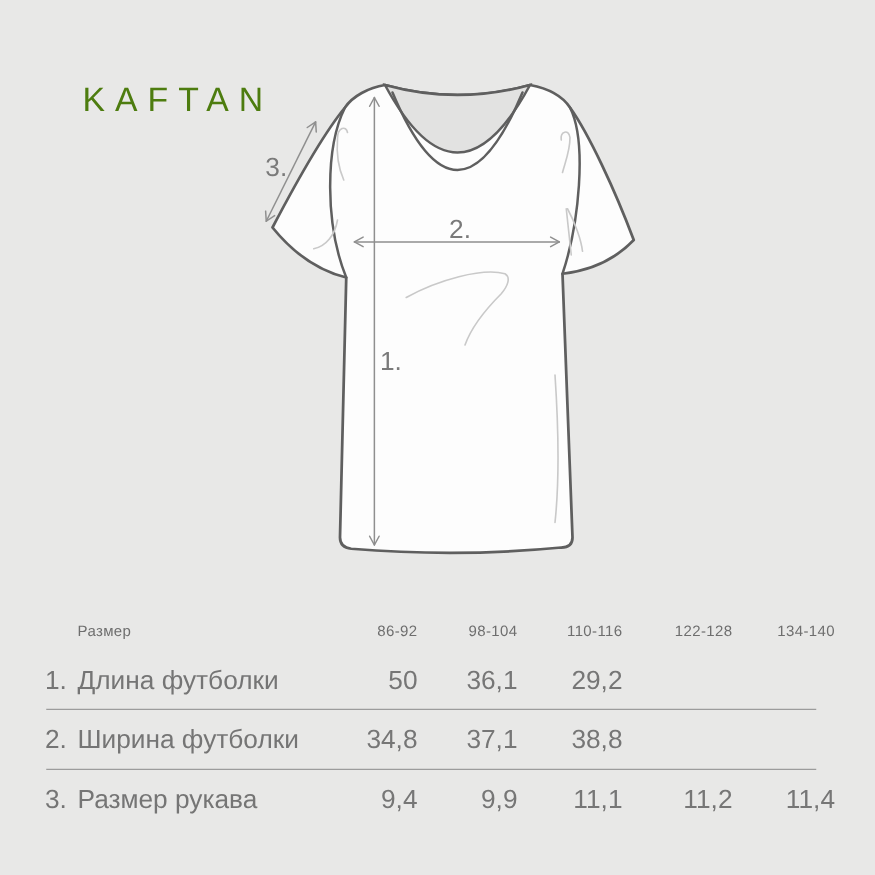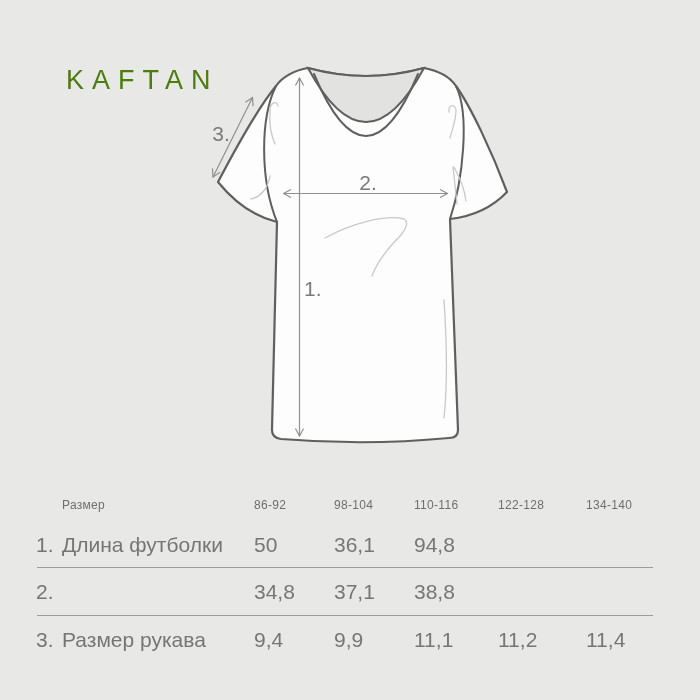--- a/index.html
+++ b/index.html
@@ -22,21 +22,21 @@
   .mlabel       { font-family:"Liberation Sans", sans-serif; font-size:21px; fill:#7a7a7a; }
   .size-table { position:absolute; left:36px; top:488px; width:632px; color:#757575; }
   .trow {
     display:grid; grid-template-columns:218px 80px 80px 84px 88px 82px;
     align-items:center; position:relative;
   }
   .trow-header { height:34px; }
   .trow-header .cell { font-weight:normal; color:#6e6e6e; font-size:12px; letter-spacing:0.3px; }
   .trow-r0 { height:46px; }
   .trow-r1, .trow-r2 { height:48px; }
-  .cell-val { text-align:left; font-size:21px; color:#767676; }
+  .cell-val { text-align:right; font-size:21px; color:#767676; }
   .cell-label { display:flex; align-items:baseline; font-size:21px; color:#757575; }
   .cell-label .row-num { width:26px; flex:none; }
   .header-label { padding-left:26px; text-align:left; }
   .divider { position:absolute; left:1px; bottom:0; width:616px; height:1px; background:#9c9c9c; }
 </style>
 </head>
 <body>
 
 <div class="canvas">
 
@@ -109,27 +109,28 @@
       <div class="cell cell-val">134-140</div>
     </div>
 
     <div class="trow trow-r0">
       <div class="cell-label">
         <span class="row-num">1.</span>
         <span>Длина футболки</span>
       </div>
       <div class="cell-val">50</div>
       <div class="cell-val">36,1</div>
-      <div class="cell-val">94,8</div>
+      <div class="cell-val">29,2</div>
       <div class="divider"></div>
     </div>
 
     <div class="trow trow-r1">
       <div class="cell-label">
         <span class="row-num">2.</span>
+        <span>Ширина футболки</span>
       </div>
       <div class="cell-val">34,8</div>
       <div class="cell-val">37,1</div>
       <div class="cell-val">38,8</div>
       <div class="divider"></div>
     </div>
 
     <div class="trow trow-r2">
       <div class="cell-label">
         <span class="row-num">3.</span>

